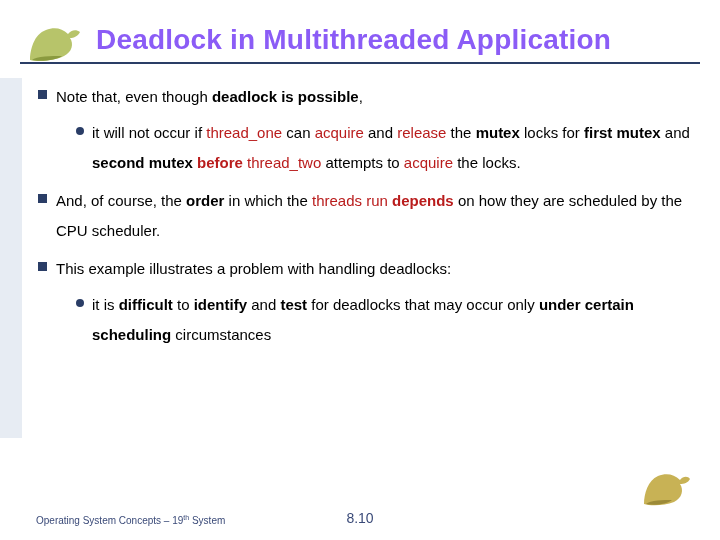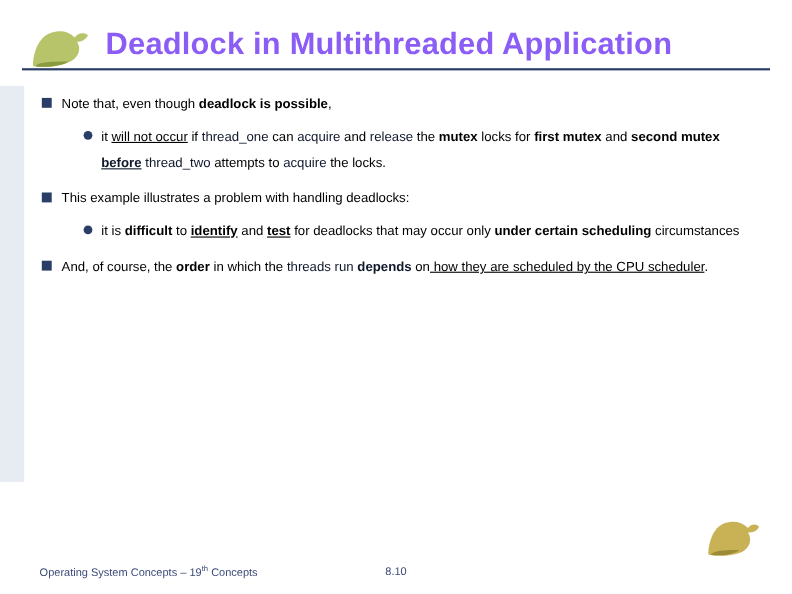--- a/index.html
+++ b/index.html
@@ -56,21 +56,21 @@
     top: 78px;
     width: 22px;
     height: 360px;
     background: #e7ecf3;
   }
   .body {
     position: absolute;
     left: 38px;
     right: 30px;
     top: 82px;
-    font-size: 12px;
+    font-size: 15px;
     line-height: 2.0;
     color: #000;
   }
   ul.top {
     list-style: none;
     padding: 0;
     margin: 0;
   }
   ul.top > li {
     position: relative;
@@ -100,42 +100,42 @@
     content: "";
     position: absolute;
     left: 0;
     top: 0.6em;
     width: 8px;
     height: 8px;
     background: #2a3d66;
     border-radius: 50%;
   }
   .b  { font-weight: bold; }
-  .u  { text-decoration: underline; }
-  .r  { color: #0f172a; }
+  .u  { }
+  .r  { color: #b91c1c; }
   .footer {
     position: absolute;
     left: 0;
     right: 0;
     bottom: 14px;
     height: 30px;
   }
   .foot-left {
     position: absolute;
     left: 36px;
     bottom: 0;
     font-size: 10px;
     color: #3a4a78;
   }
   .foot-mid {
     position: absolute;
     left: 50%;
     transform: translateX(-50%);
     bottom: 0;
-    font-size: 10px;
+    font-size: 14px;
     color: #3a4a78;
   }
   .foot-right {
     position: absolute;
     right: 20px;
     bottom: 0;
     font-size: 10px;
     color: #c8a400;
     font-weight: bold;
   }
@@ -167,38 +167,38 @@
     <ul class="top">
       <li>
         <span>Note that, even though </span><span class="b">deadlock is possible</span><span>,</span>
         <ul class="sub">
           <li>
             <span>it </span><span class="u">will not occur</span><span> if </span><span class="r">thread_one</span><span> can </span><span class="r">acquire</span><span> and </span><span class="r">release</span><span> the </span><span class="b">mutex</span><span> locks for </span><span class="b">first mutex</span><span> and </span><span class="b">second mutex</span><span> </span><span class="b u r">before</span><span> </span><span class="r">thread_two</span><span> attempts to </span><span class="r">acquire</span><span> the locks.</span>
           </li>
         </ul>
       </li>
       <li>
+        <span>And, of course, the </span><span class="b">order</span><span> in which the </span><span class="r">threads run</span><span> </span><span class="b r">depends</span><span> on</span><span class="u"> how they are scheduled by the CPU scheduler</span><span>.</span>
+      </li>
+      <li>
         <span>This example illustrates a problem with handling deadlocks:</span>
         <ul class="sub">
           <li>
             <span>it is </span><span class="b">difficult</span><span> to </span><span class="b u">identify</span><span> and </span><span class="b u">test</span><span> for deadlocks that may occur only </span><span class="b">under certain scheduling</span><span> circumstances</span>
           </li>
         </ul>
       </li>
-      <li>
-        <span>And, of course, the </span><span class="b">order</span><span> in which the </span><span class="r">threads run</span><span> </span><span class="b r">depends</span><span> on</span><span class="u"> how they are scheduled by the CPU scheduler</span><span>.</span>
-      </li>
     </ul>
   </div>
 
   <svg class="dino-right" viewBox="0 0 52 40">
     <path d="M4 36 C4 26 8 12 18 8 C26 5 34 6 40 12 C43 8 48 8 50 11 C48 15 44 16 40 16 C44 22 42 30 34 34 C24 38 10 38 4 36 Z" fill="#c8b255"></path>
     <path d="M6 36 C10 32 24 32 32 32 C28 36 14 38 6 36 Z" fill="#9c8a38"></path>
   </svg>
 
   <div class="footer">
     <div class="foot-left">
-      <span>Operating System Concepts – 19</span><span class="sup">th</span><span> Concepts</span>
+      <span>Operating System Concepts – 19</span><span class="sup">th</span><span> System</span>
     </div>
     <div class="foot-mid">8.10</div>
   </div>
 
 </div>
 
 </body></html>

